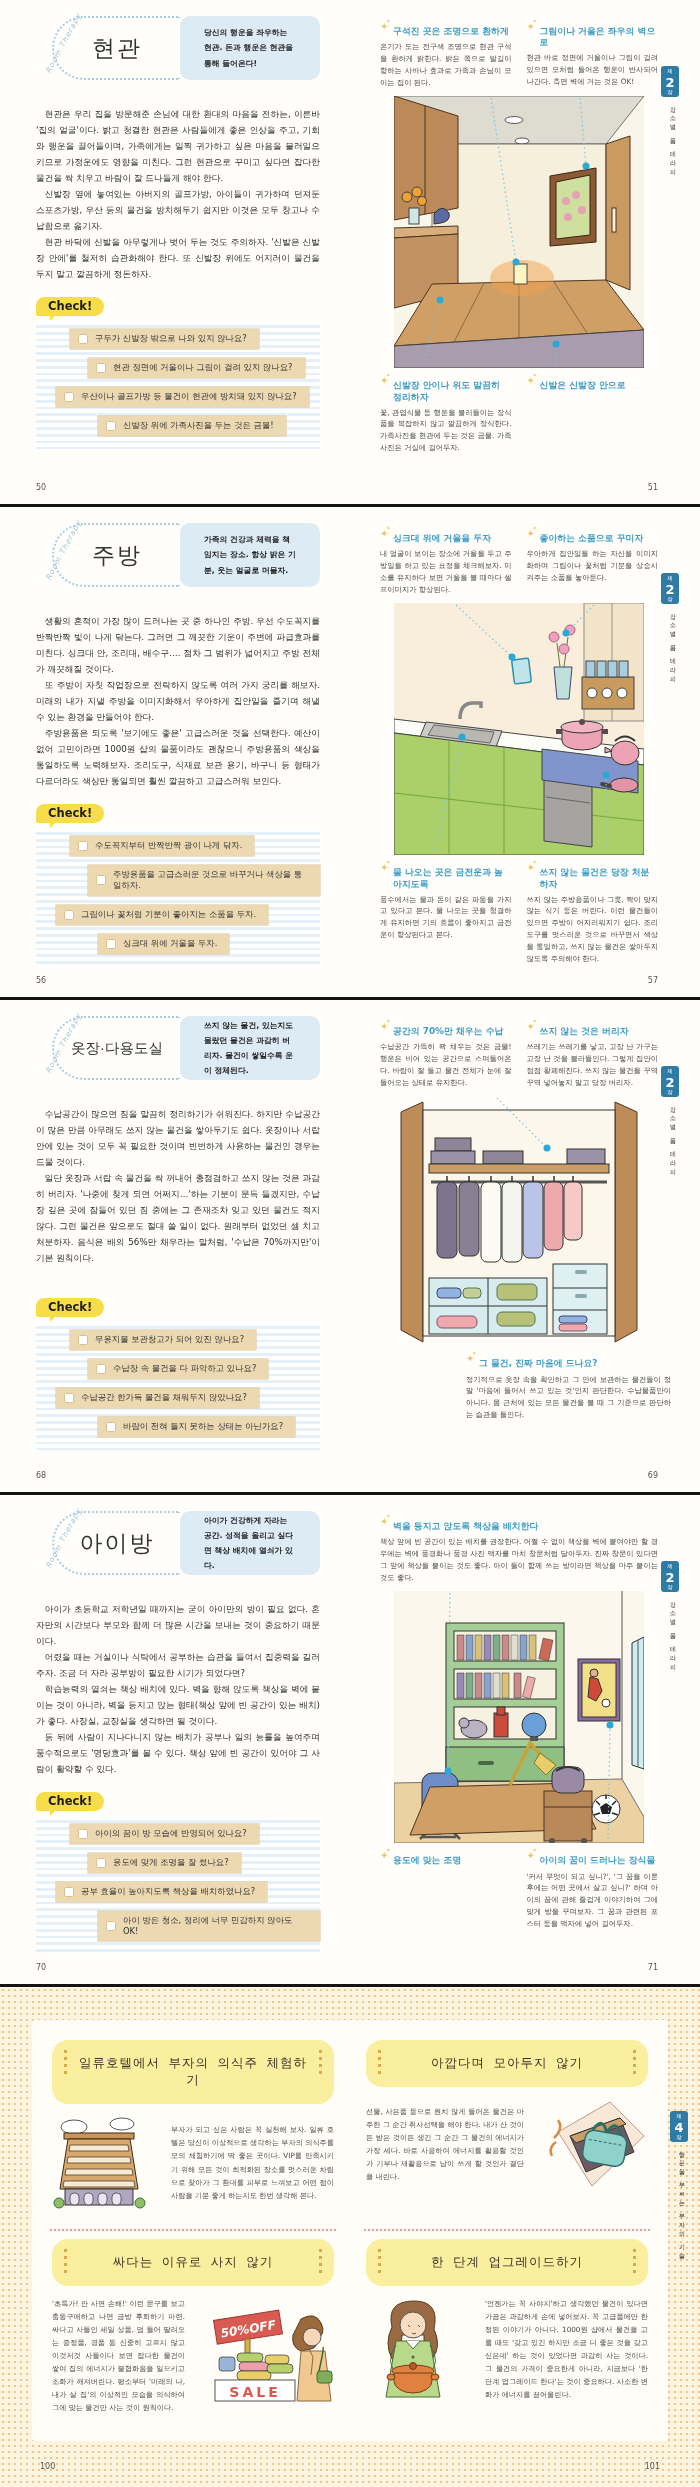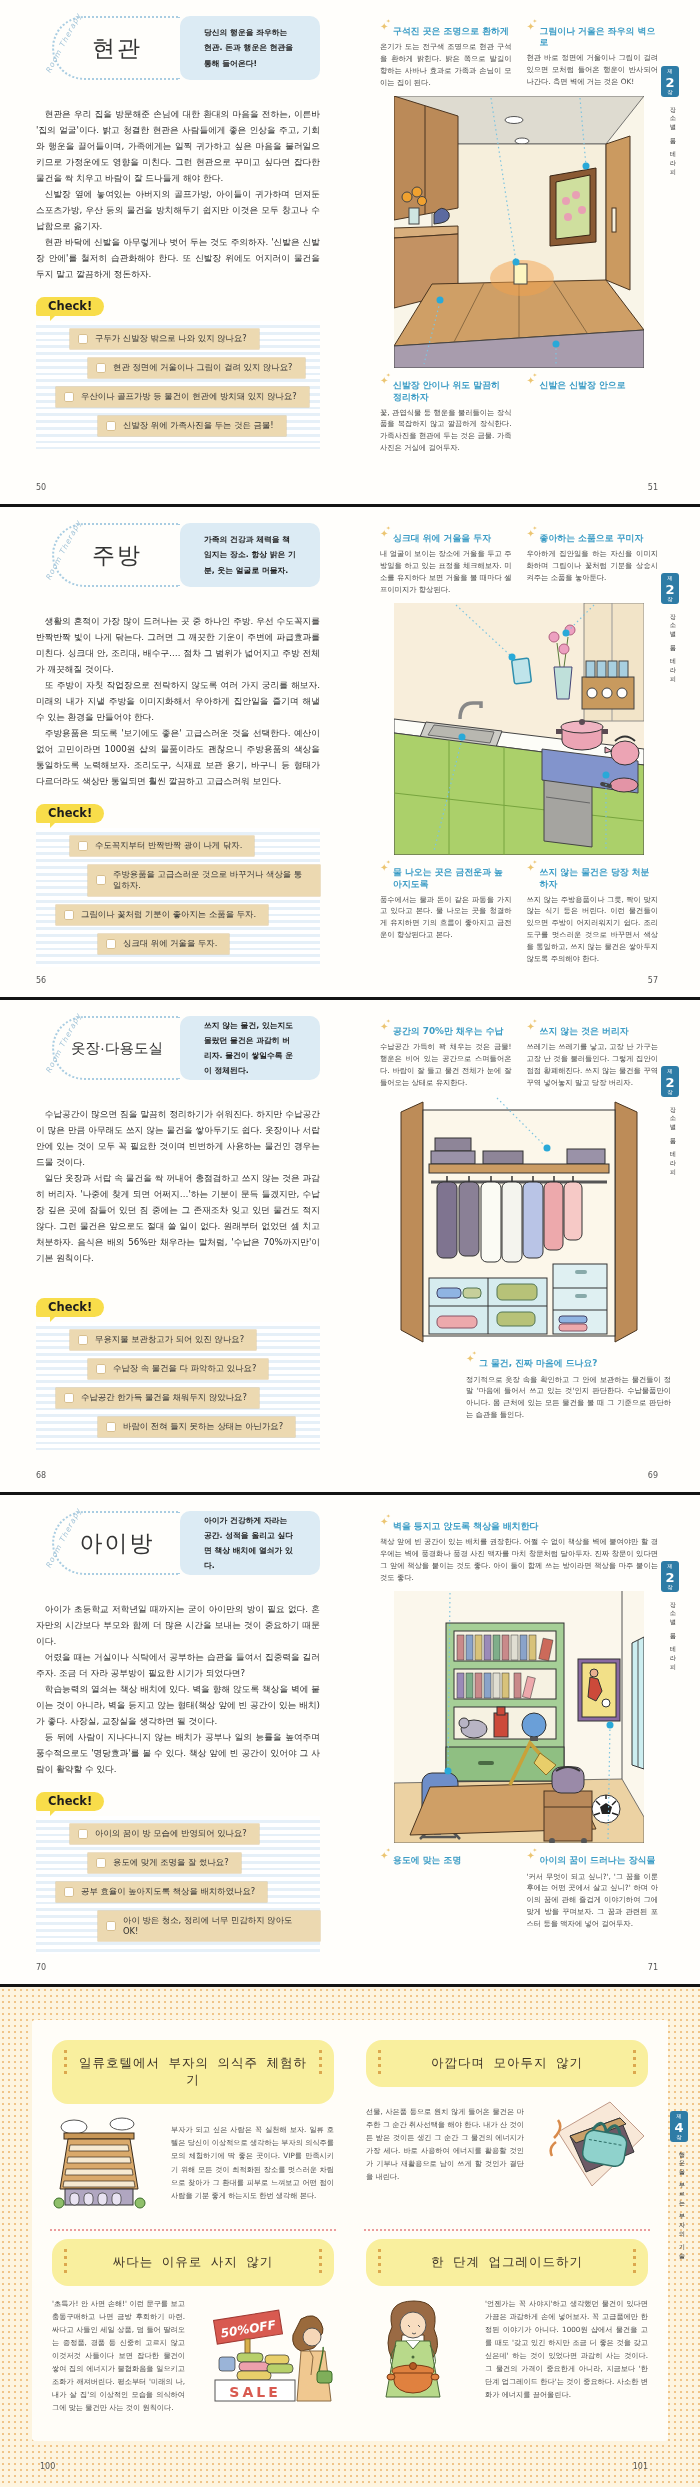--- a/index.html
+++ b/index.html
@@ -56,21 +56,21 @@
 .money-panel{background:#fffdf8;height:100%;border-radius:3px;padding:12px 18px 8px;display:grid;grid-template-columns:1fr 1fr;column-gap:28px}
 .money-cell{padding:8px 2px 10px;display:flex;flex-direction:column}
 .money-cell.topcell{border-bottom:2px dotted #eb9c9c}
 .mtitle{position:relative;background:#f9ef9e;border-radius:16px;min-height:46px;display:flex;align-items:center;justify-content:center;font-family:Liberation Mono, monospace;font-size:12.5px;color:#3c3228;letter-spacing:1px;text-align:center;padding:15px 22px}
 .dotcol{position:absolute;top:10px;width:3px;height:27px;background:repeating-linear-gradient(to bottom,#dca84e 0 3px,rgba(0,0,0,0) 3px 7px)}
 .dotcol.l{left:12px}.dotcol.r{right:12px}
 .mbody{display:flex;gap:24px;margin-top:11px;align-items:center}
 .mtext{font-size:7.2px;line-height:1.82;color:#4a4a4a;text-align:justify;flex:1;text-indent:0}
 .money .pagenum{position:absolute;bottom:16px}
 .money .pagenum.pl{left:40px}
-.money .pagenum.pr{right:52px}
+.money .pagenum.pr{right:40px}
 .money .chapter-tab{top:124px;right:12px}
 .money .chapter-vert{top:160px;right:14px}
 svg text{font-family:"DejaVu Sans","Liberation Sans",sans-serif}
 </style>
 </head>
 <body>
 
 <section class="spread s1">
   <div class="page left">
     <header class="rt-header">

